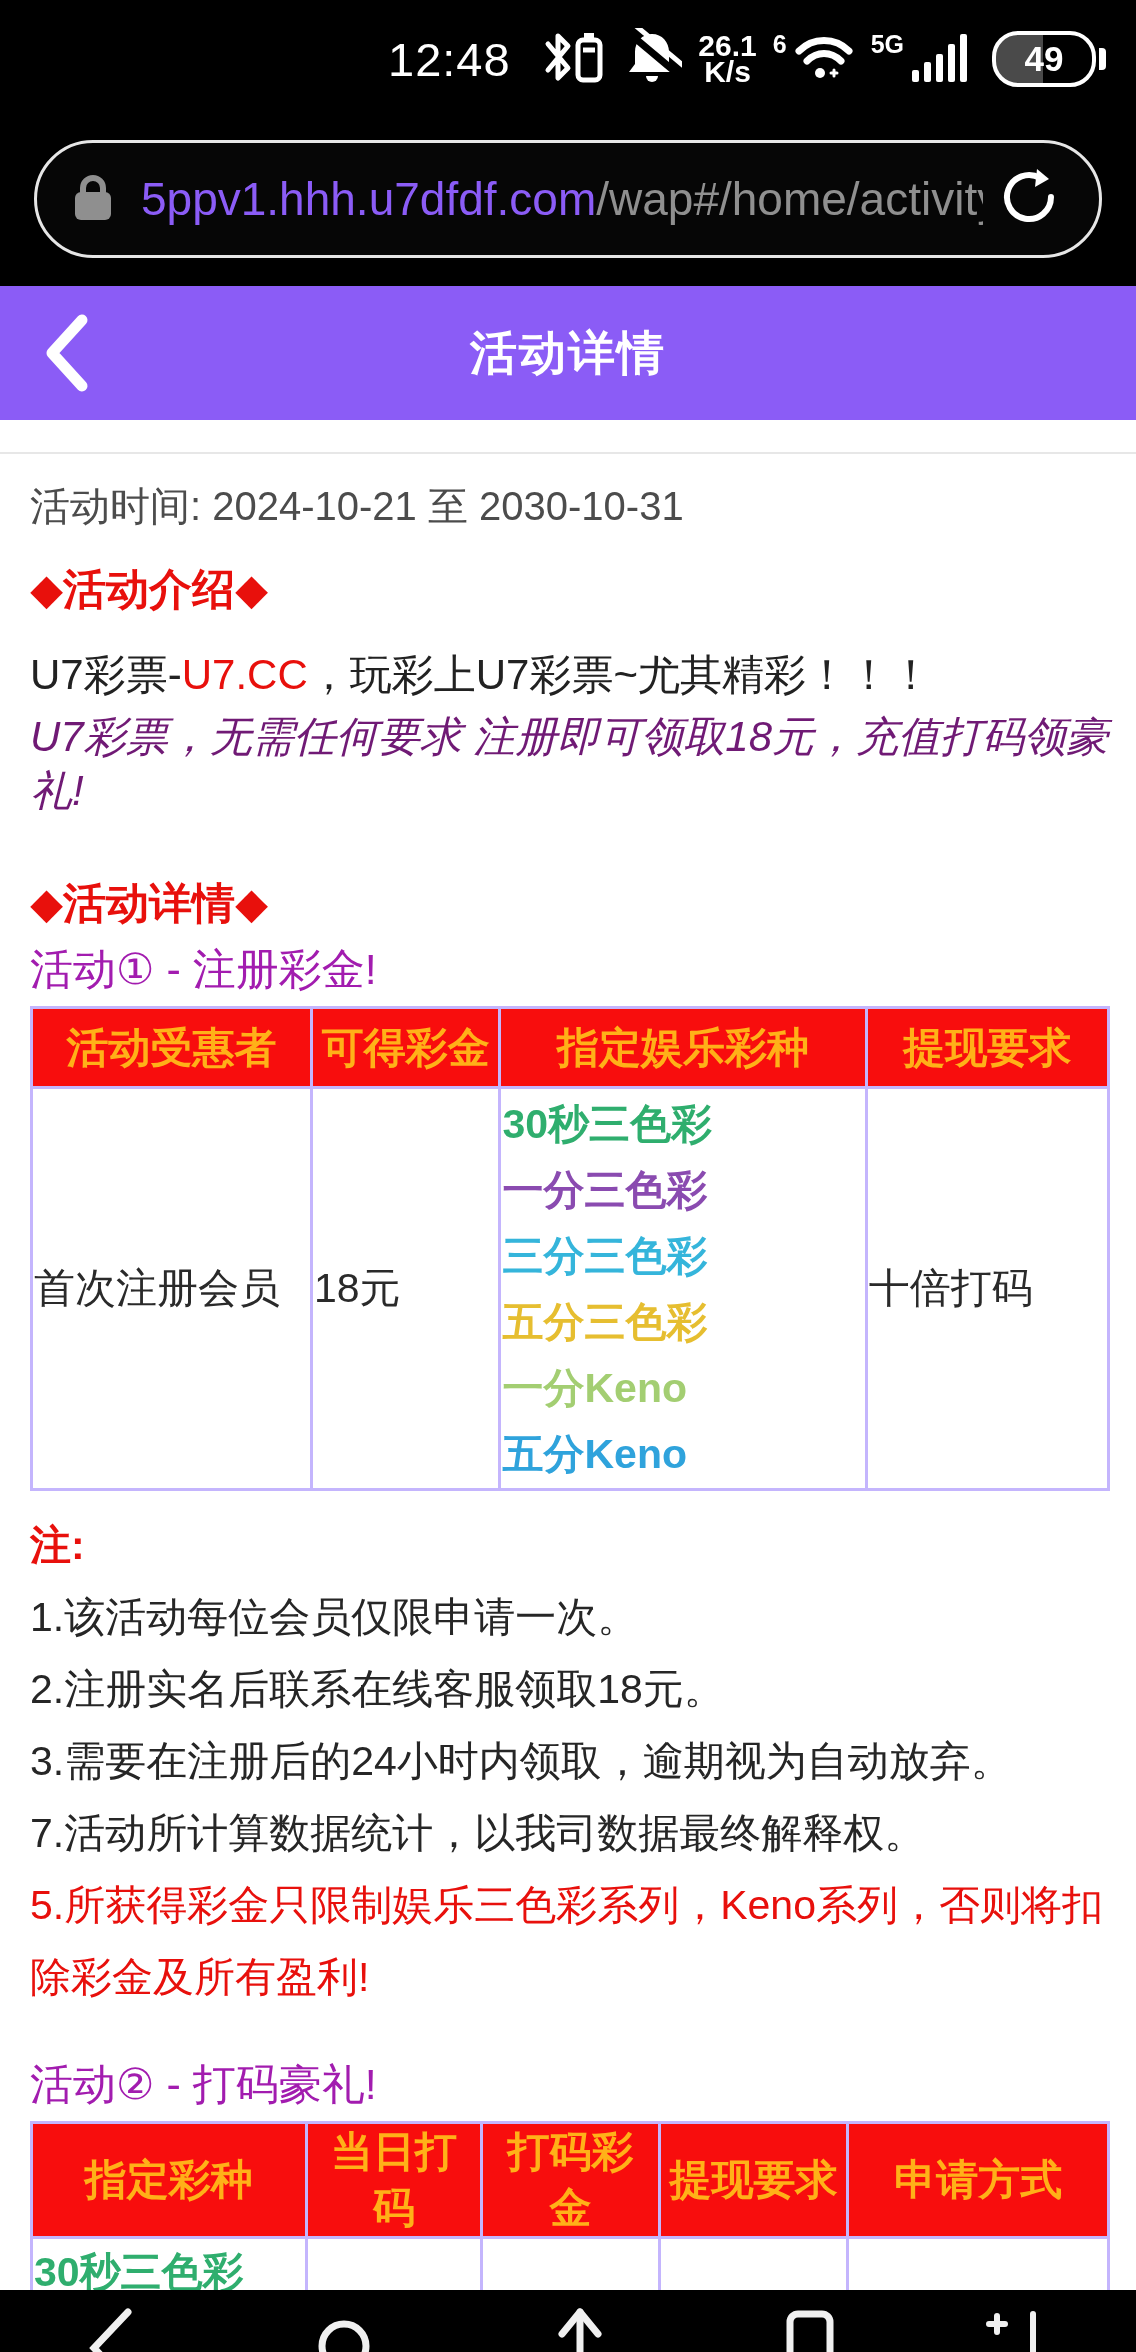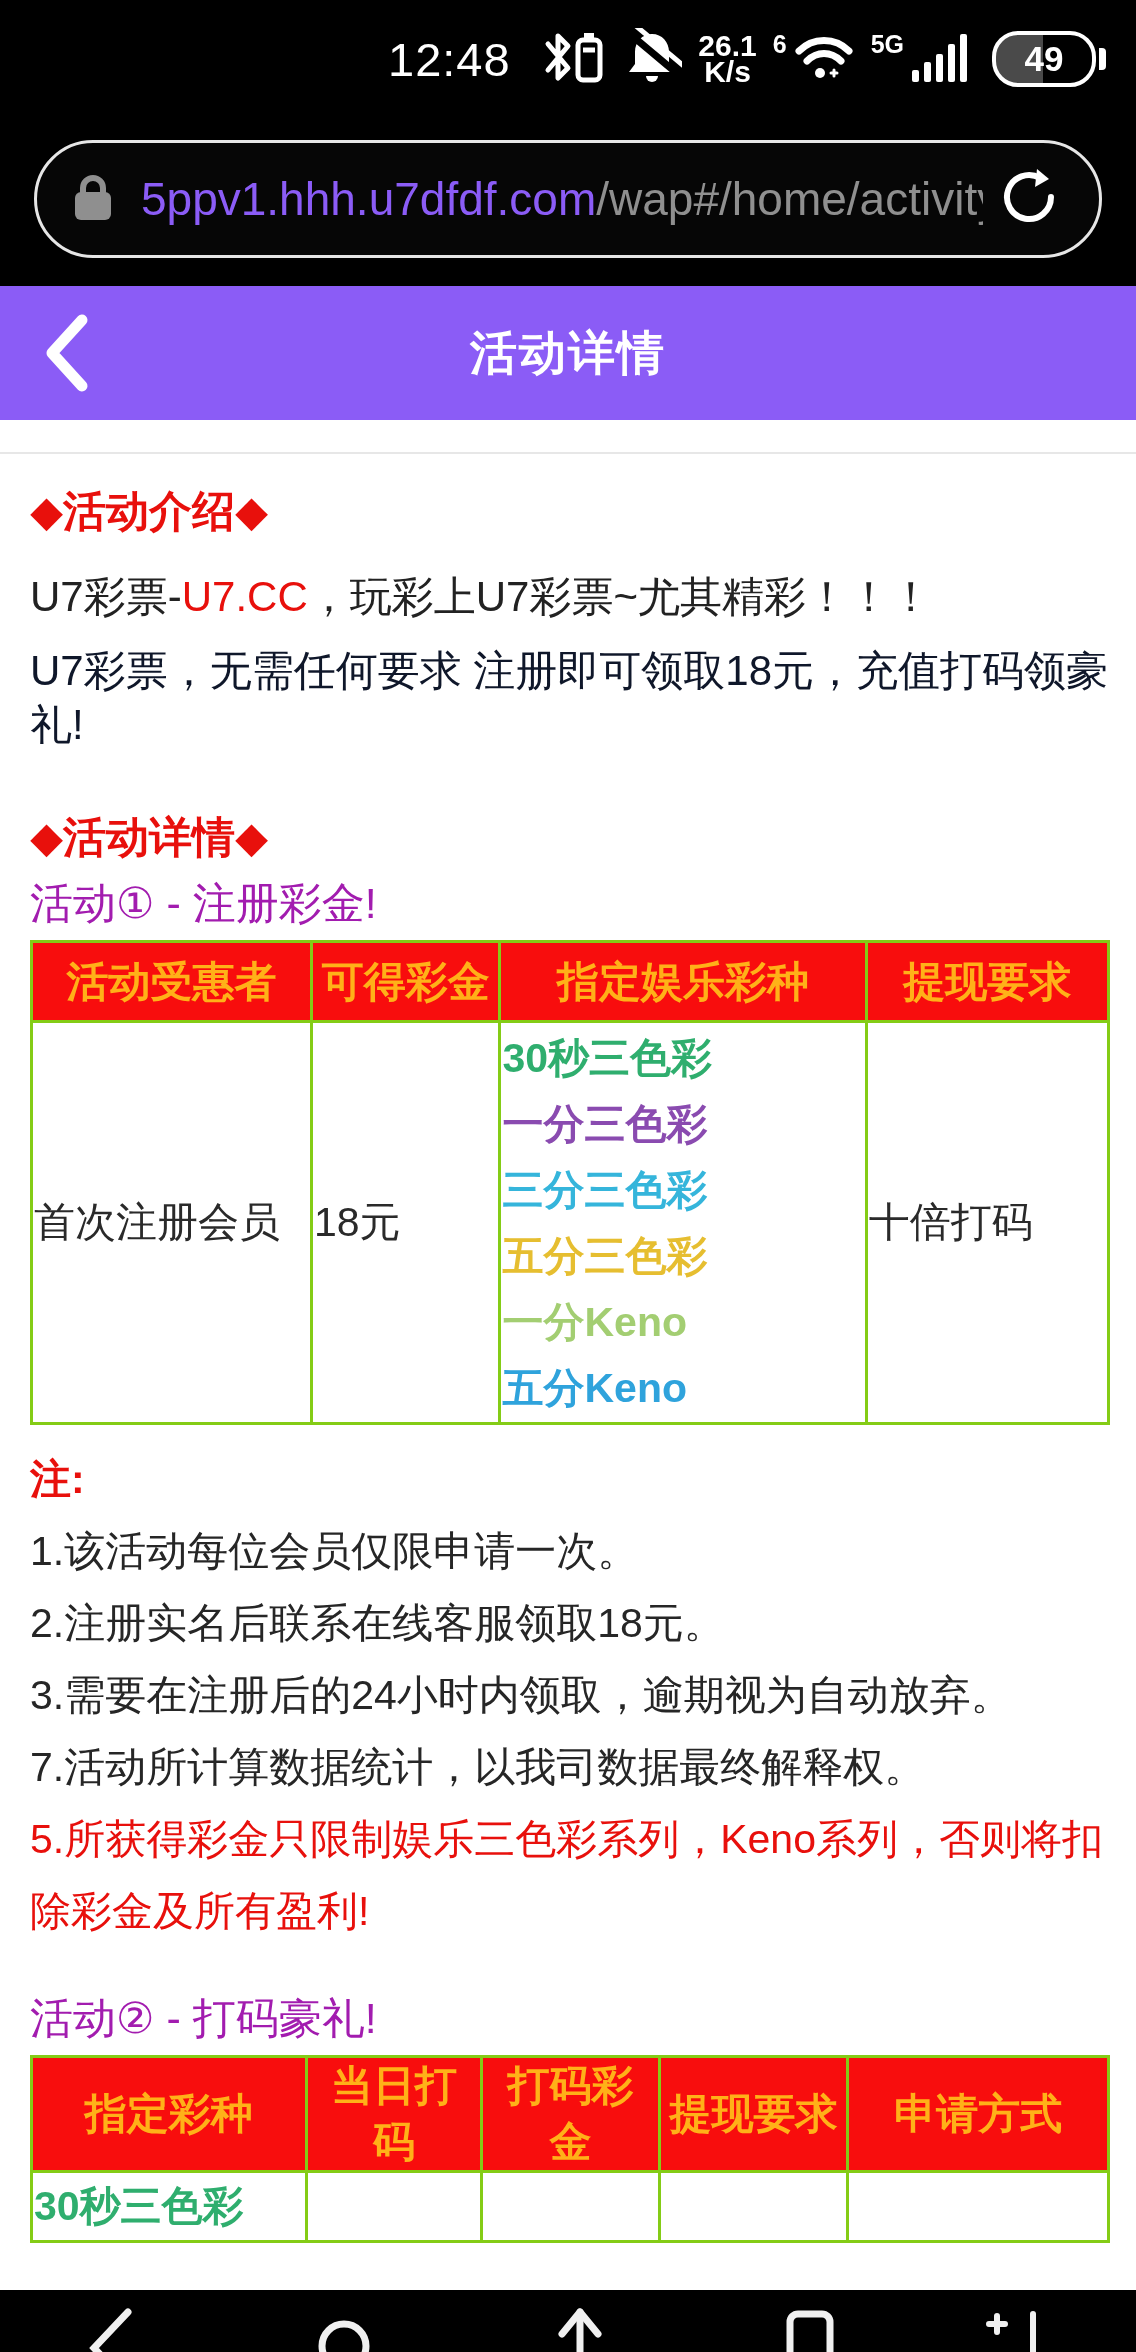--- a/index.html
+++ b/index.html
@@ -33,27 +33,27 @@
   .nav-title{color:#fff;font-size:47px;font-weight:700;letter-spacing:2px;}
   .back-btn{position:absolute;left:38px;top:24px;width:60px;height:86px;}
   
   .content{padding:0 26px 0 30px;}
   .headline{margin-top:36px;font-size:45px;line-height:58px;color:#222;}
   .divider{height:2px;background:#e7e7e7;margin:32px -26px 0 -30px;}
   .period{margin-top:26px;font-size:40px;line-height:52px;color:#4c4c4c;}
   .section-header{margin-top:30px;font-size:43px;line-height:54px;font-weight:700;color:#e8100c;}
   .section-header.detail{margin-top:58px;}
   .intro-line1{margin-top:32px;font-size:42px;line-height:54px;color:#222;}
-  .intro-line2{margin-top:20px;font-size:42px;line-height:54px;color:#0f172a;}
+  .intro-line2{margin-top:8px;font-size:42px;line-height:54px;color:#701a75;font-style:italic;}
   .brand-red{color:#e8100c;}
   .activity-title{margin-top:12px;font-size:43px;line-height:54px;color:#a21caf;}
   .activity-title.second{margin-top:44px;}
   
   table{border-collapse:collapse;width:100%;table-layout:fixed;margin-top:10px;}
-  th,td{border:3px solid #84cc16;vertical-align:middle;}
+  th,td{border:3px solid #c4b5fd;vertical-align:middle;}
   th{background:#f80d0d;color:#ffb118;font-size:42px;font-weight:700;height:80px;padding:0 4px;}
   td{font-size:41px;color:#2a2a2a;background:#fff;}
   .t1-body-row{height:402px;}
   .lottery-list div{line-height:66px;font-weight:600;}
   .t2-row1{height:70px;}
   .t2-row1 td{vertical-align:middle;font-weight:600;}
   
   .notes{margin-top:18px;font-size:41px;line-height:72px;color:#262626;}
   .note-label{color:#e8100c;font-weight:700;}
   .note-red{color:#e8100c;}
@@ -140,20 +140,21 @@
       </svg>
     </span>
     <span class="nav-title">活动详情</span>
   </div>
 
   <div class="content">
 
 
     <div class="divider"></div>
 
+    <div class="period">活动时间: 2024-10-21 至 2030-10-31</div>
 
     <div class="section-header">◆活动介绍◆</div>
 
     <div class="intro-line1"><span>U7彩票-</span><span class="brand-red">U7.CC</span><span>，玩彩上U7彩票~尤其精彩！！！</span></div>
 
     <div class="intro-line2">U7彩票，无需任何要求 注册即可领取18元，充值打码领豪礼!</div>
 
     <div class="section-header detail">◆活动详情◆</div>
 
     <div class="activity-title">活动① - 注册彩金!</div>

